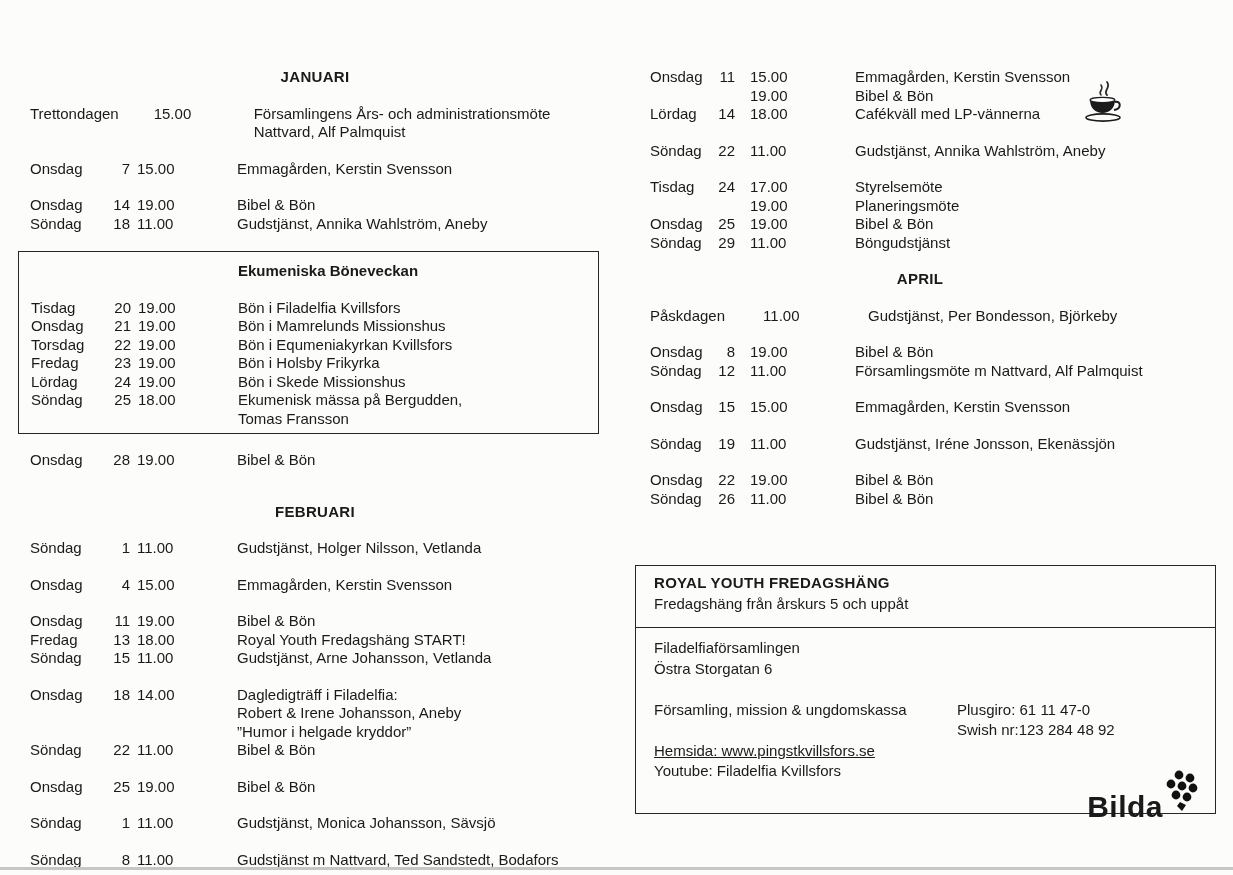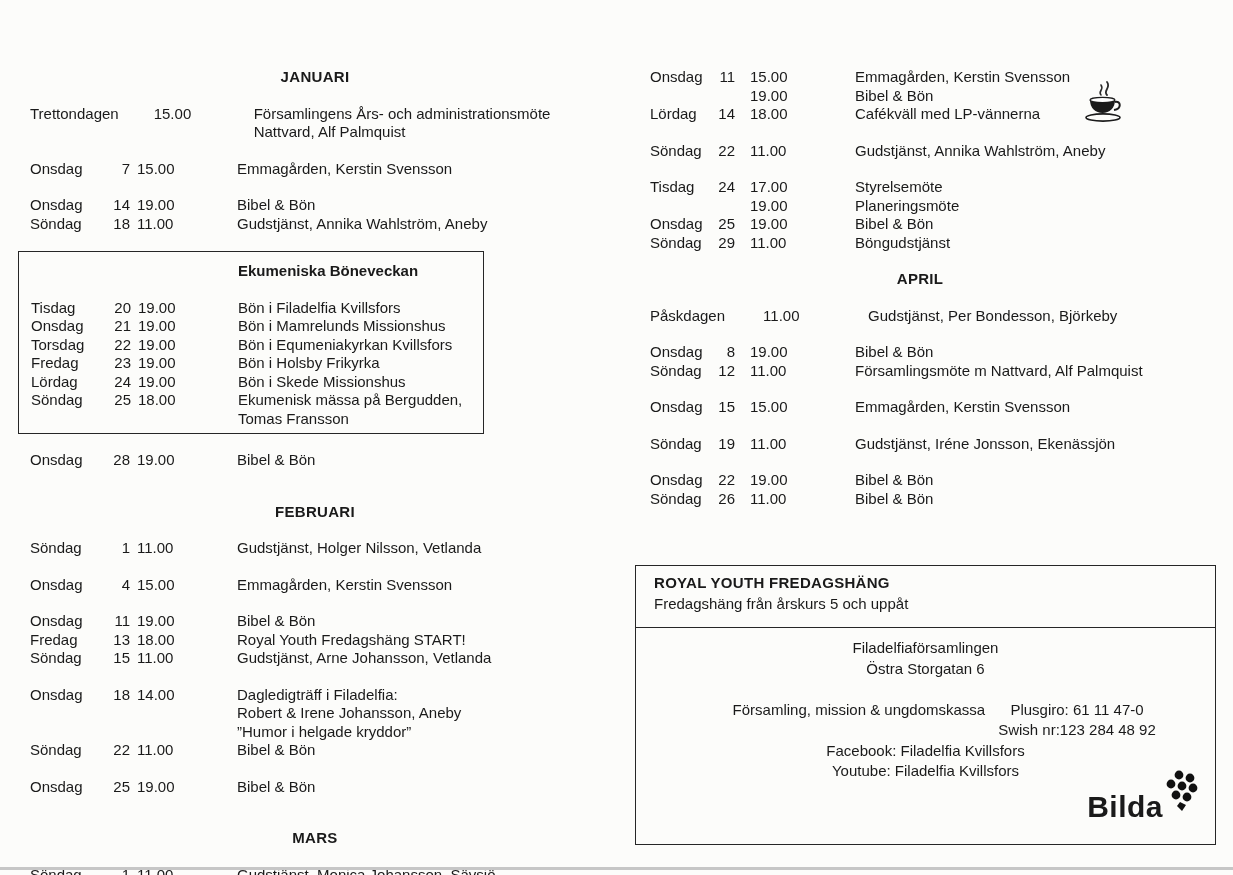--- a/index.html
+++ b/index.html
@@ -19,34 +19,34 @@
   .cell-day, .cell-date, .cell-time { white-space:nowrap; }
   .col-left .cell-day  { flex:0 0 72px; }
   .col-left .cell-date { flex:0 0 28px; text-align:right; }
   .col-left .cell-time { flex:0 0 50px; margin-left:7px; }
   .col-left .cell-desc { margin-left:50px; }
   .col-right .cell-day  { flex:0 0 62px; }
   .col-right .cell-date { flex:0 0 23px; text-align:right; }
   .col-right .cell-time { flex:0 0 50px; margin-left:15px; }
   .col-right .cell-desc { margin-left:55px; }
   .box {
-    border:1px solid #262626; width:466px;
+    border:1px solid #262626; width:581px;
     margin:7px 0 17px -12px; padding:10px 12px 5px 12px;
   }
   .box-title { margin-bottom:18px; }
   .box-title .cell-desc { font-weight:bold; }
   #coffee-icon { position:absolute; left:430px; top:12px; }
   #info-box {
-    position:absolute; left:635px; top:565px; width:581px; height:280px;
+    position:absolute; left:635px; top:565px; width:581px; height:249px;
     border:1px solid #262626; background:transparent;
   }
   .rybox { padding:7px 18px 13px 18px; line-height:20.5px; border-bottom:1px solid #262626; }
   .ry-title { font-weight:bold; letter-spacing:.3px; }
   .ry-schedule { display:inline-block; width:288px; }
-  .contact { position:relative; padding:10px 18px; line-height:20.5px; height:196px;text-align:center; }
+  .contact { position:relative; padding:10px 18px; line-height:20.5px; height:196px; }
   .c-left  { display:inline-block; width:200px; }
   .c-mid   { display:inline-block; width:103px; }
   .c-wide  { display:inline-block; width:303px; }
   .gap-line { height:20.5px; }
   .website-line { text-decoration:underline; }
   .bilda { position:absolute; right:12px; bottom:6px; display:flex; align-items:flex-end; }
   .bilda-text { font-weight:bold; font-size:30px; line-height:22px; letter-spacing:.5px; }
   #footer-bar { position:absolute; left:0; top:867px; width:1233px; height:3px; background:#c6c6c6; }
 </style>
 </head>
@@ -232,21 +232,20 @@
     <div class="group">
       <div class="row">
         <span class="cell-day">Onsdag</span>
         <span class="cell-date">25</span>
         <span class="cell-time">19.00</span>
         <span class="cell-desc">
           <div>Bibel &amp; Bön</div>
         </span>
       </div>
     </div>
-    <div class="month">MARS</div>
     <div class="group">
       <div class="row">
         <span class="cell-day">Söndag</span>
         <span class="cell-date">1</span>
         <span class="cell-time">11.00</span>
         <span class="cell-desc">
           <div>Gudstjänst, Monica Johansson, Sävsjö</div>
         </span>
       </div>
     </div>
@@ -420,21 +419,21 @@
   <div class="contact">
     <div>Filadelfiaförsamlingen</div>
     <div>Östra Storgatan 6</div>
     <div class="gap-line"></div>
     <div>
       <span class="c-wide">Församling, mission &amp; ungdomskassa</span><span>Plusgiro: 61 11 47-0</span>
     </div>
     <div>
       <span class="c-wide"></span><span>Swish nr:123 284 48 92</span>
     </div>
-    <div>Facebook: Filadelfia Kvillsfors</div>
+    <div class="website-line">Hemsida:  www.pingstkvillsfors.se</div>
     <div>Youtube: Filadelfia Kvillsfors</div>
     <div class="bilda">
       <span class="bilda-text">Bilda</span>
       <span>
         <svg width="40" height="44" viewBox="0 0 40 44">
           <circle cx="16" cy="6" r="4.4" fill="#111"></circle>
           <circle cx="27" cy="9" r="4.4" fill="#111"></circle>
           <circle cx="8" cy="15" r="4.4" fill="#111"></circle>
           <circle cx="19" cy="17" r="4.4" fill="#111"></circle>
           <circle cx="30" cy="19" r="4.4" fill="#111"></circle>

